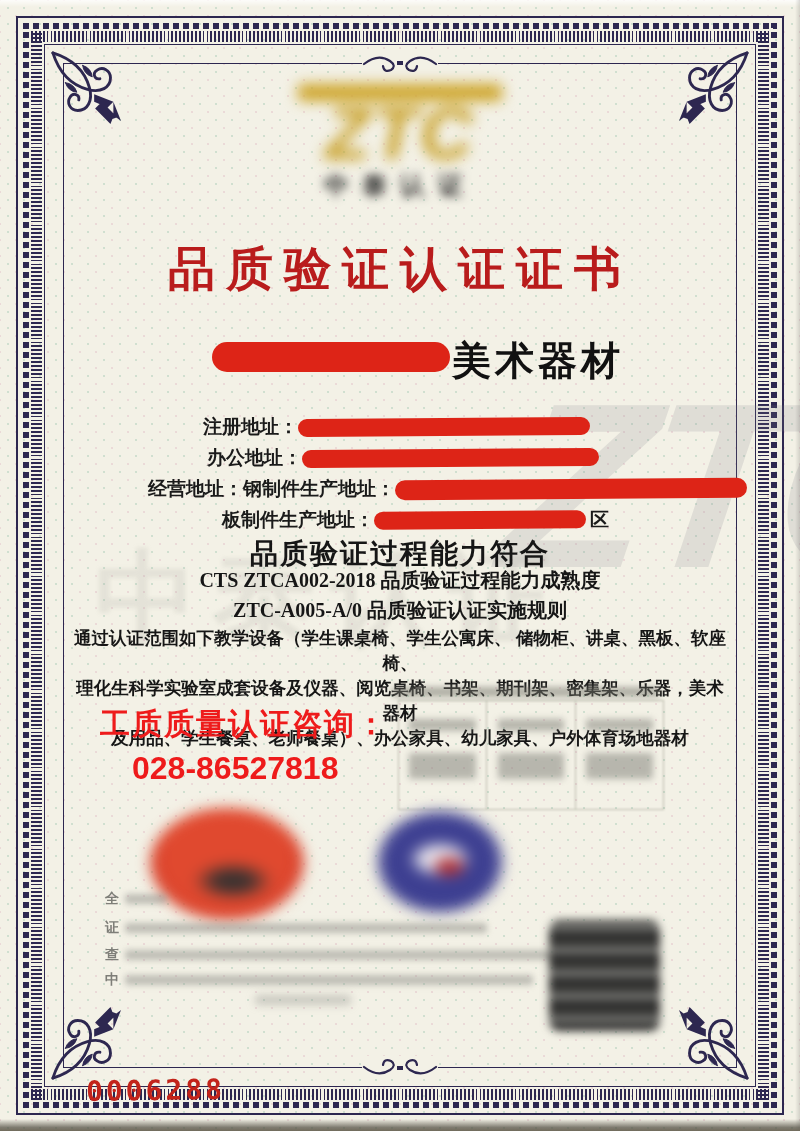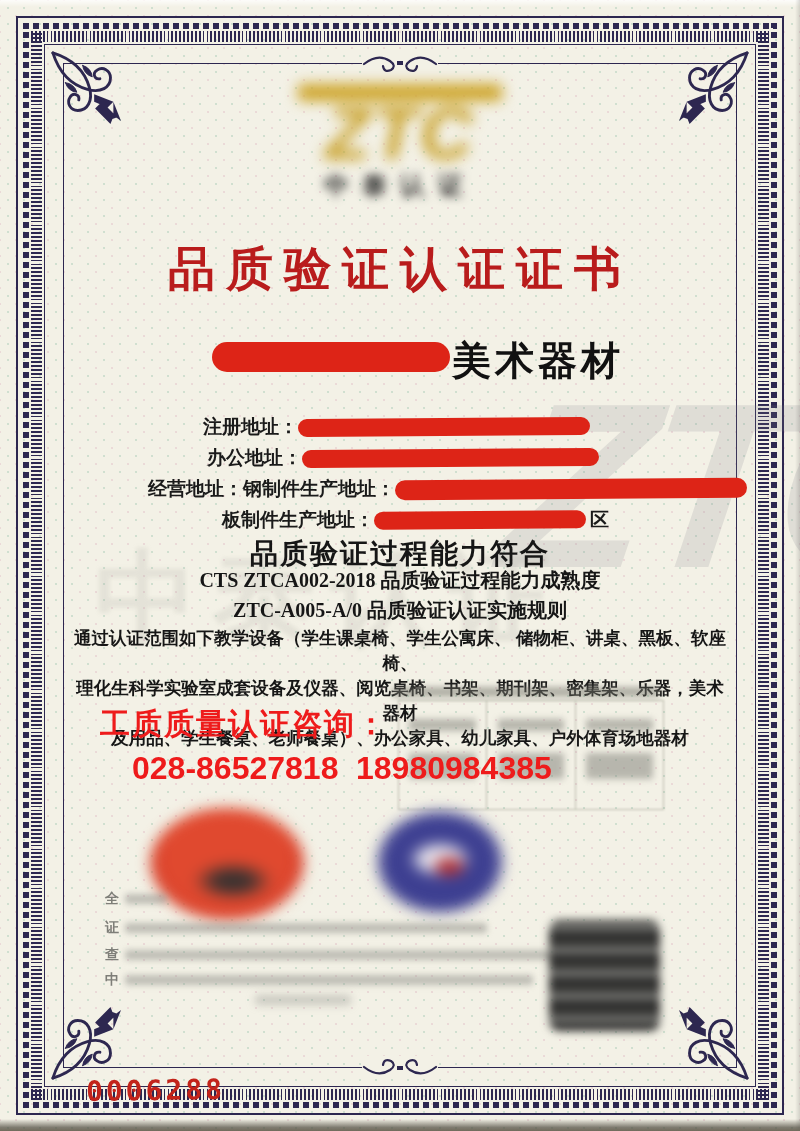--- a/index.html
+++ b/index.html
@@ -271,21 +271,20 @@
 
   <div class="blur-caption"></div>
   <div class="mini-table">
     <div class="mini-col"></div>
     <div class="mini-col"></div>
     <div class="mini-col"></div>
   </div>
 
   <div class="contact-heading">工质质量认证咨询：</div>
   <div class="phone phone-1">028-86527818</div>
-  <div class="phone phone-2">18980984385</div>
 
   <div class="seal seal-red">
     <div class="seal-ink"></div>
   </div>
   <div class="seal seal-blue">
     <div class="seal-core"></div>
     <div class="seal-mark"></div>
   </div>
 
   <div class="fline fl0">

